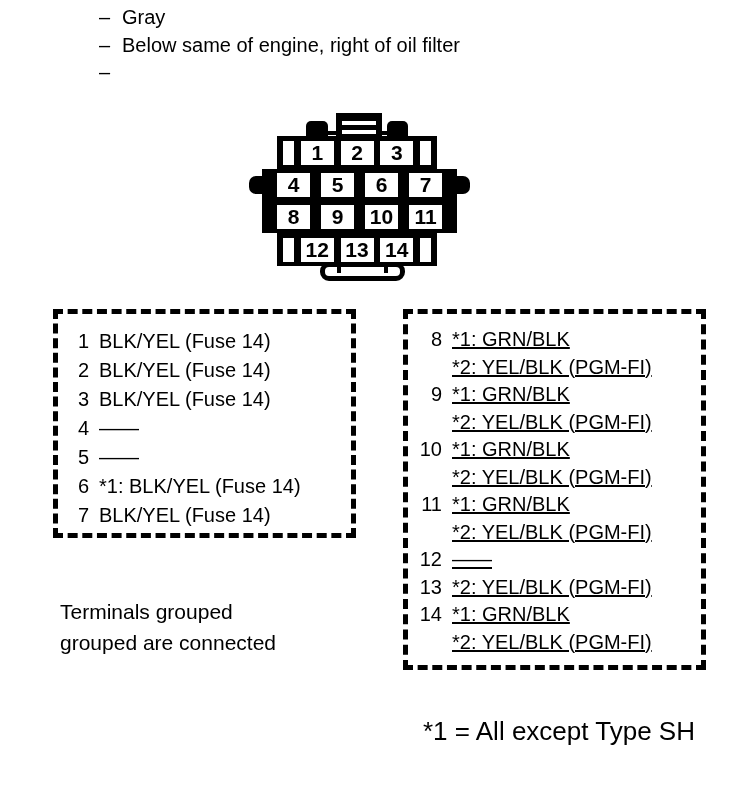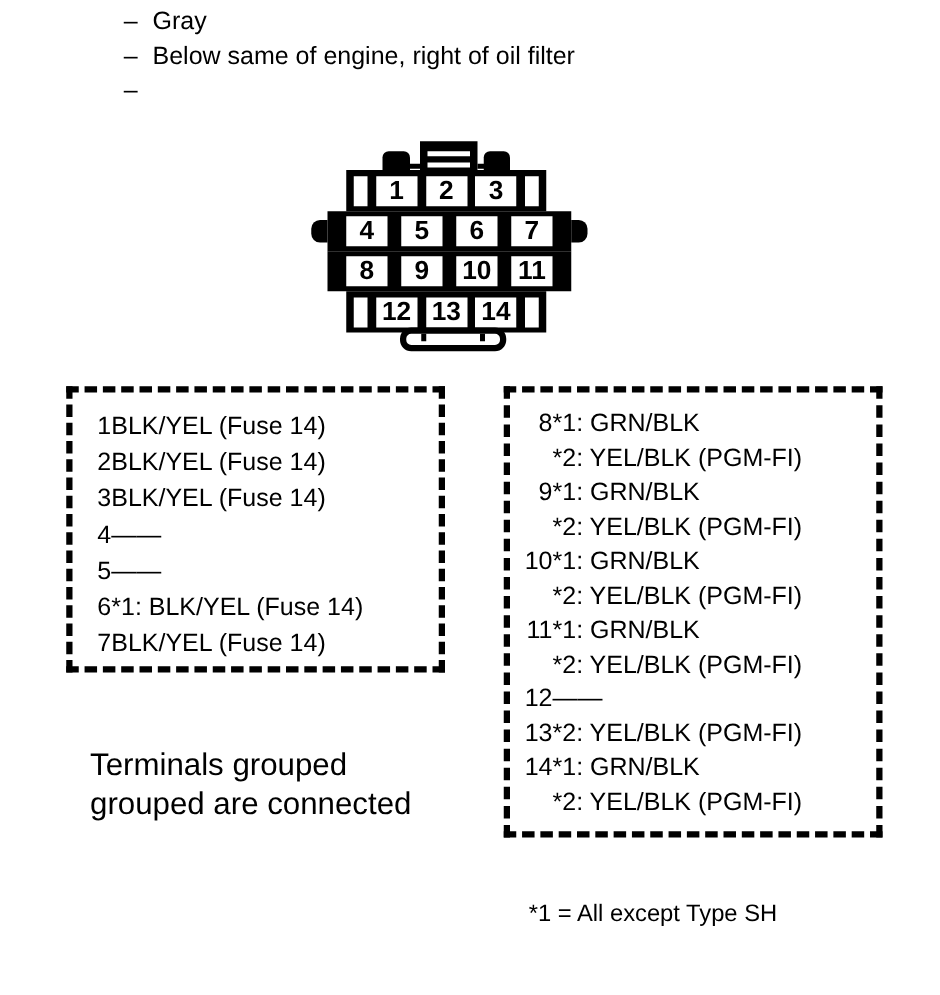--- a/index.html
+++ b/index.html
@@ -62,27 +62,27 @@
           background: #fff; font-size: 20px; }
   .tbox-left  { left: 53px;  top: 309px; width: 303px; height: 229px; padding: 13px 0 0 17px; }
   .tbox-right { left: 403px; top: 309px; width: 303px; height: 361px; padding: 12px 0 0 8px; }
 
   .trow { display: flex; }
   .tbox-left  .trow { line-height: 29px; }
   .tbox-right .trow { line-height: 27.5px; }
   .tnum { text-align: right; }
   .tbox-left  .tnum { flex: 0 0 14px; }
   .tbox-right .tnum { flex: 0 0 26px; }
-  .twire, .tlines { }
-  .tlines .line { display: block; }
+  .twire, .tlines { margin-left: 10px; }
+  .tlines .line { display: block; text-decoration: underline; }
   .tlines .line:empty { display: none; }
 
   
-  .busnote { position: absolute; left: 72px; top: 597px; font-size: 25px; line-height: 30.5px; }
-  .legend  { position: absolute; left: 423px; top: 717px; font-size: 19px; line-height: 29px; }
+  .busnote { position: absolute; left: 60px; top: 597px; font-size: 21px; line-height: 30.5px; }
+  .legend  { position: absolute; left: 423px; top: 717px; font-size: 26px; line-height: 29px; }
 </style>
 </head>
 <body>
 
 <div class="page">
 
   <ul class="notes">
     <li class="note-line">
       <span class="note-dash">–</span>
       <span>Gray</span>

